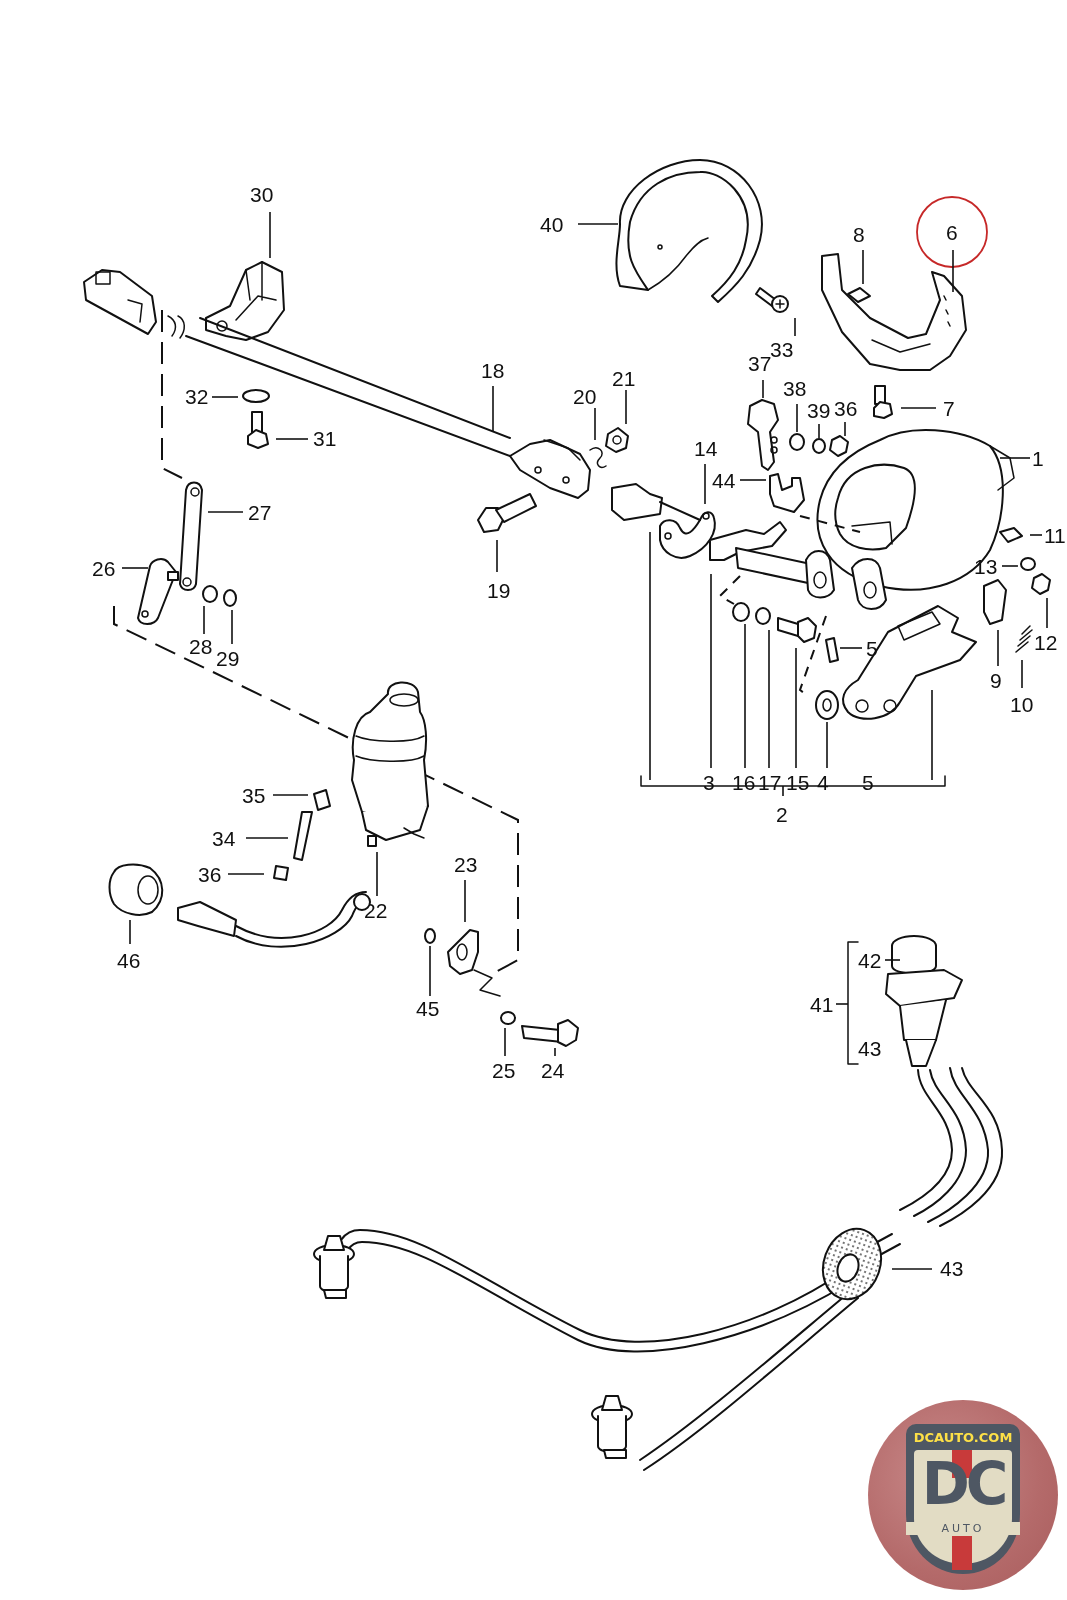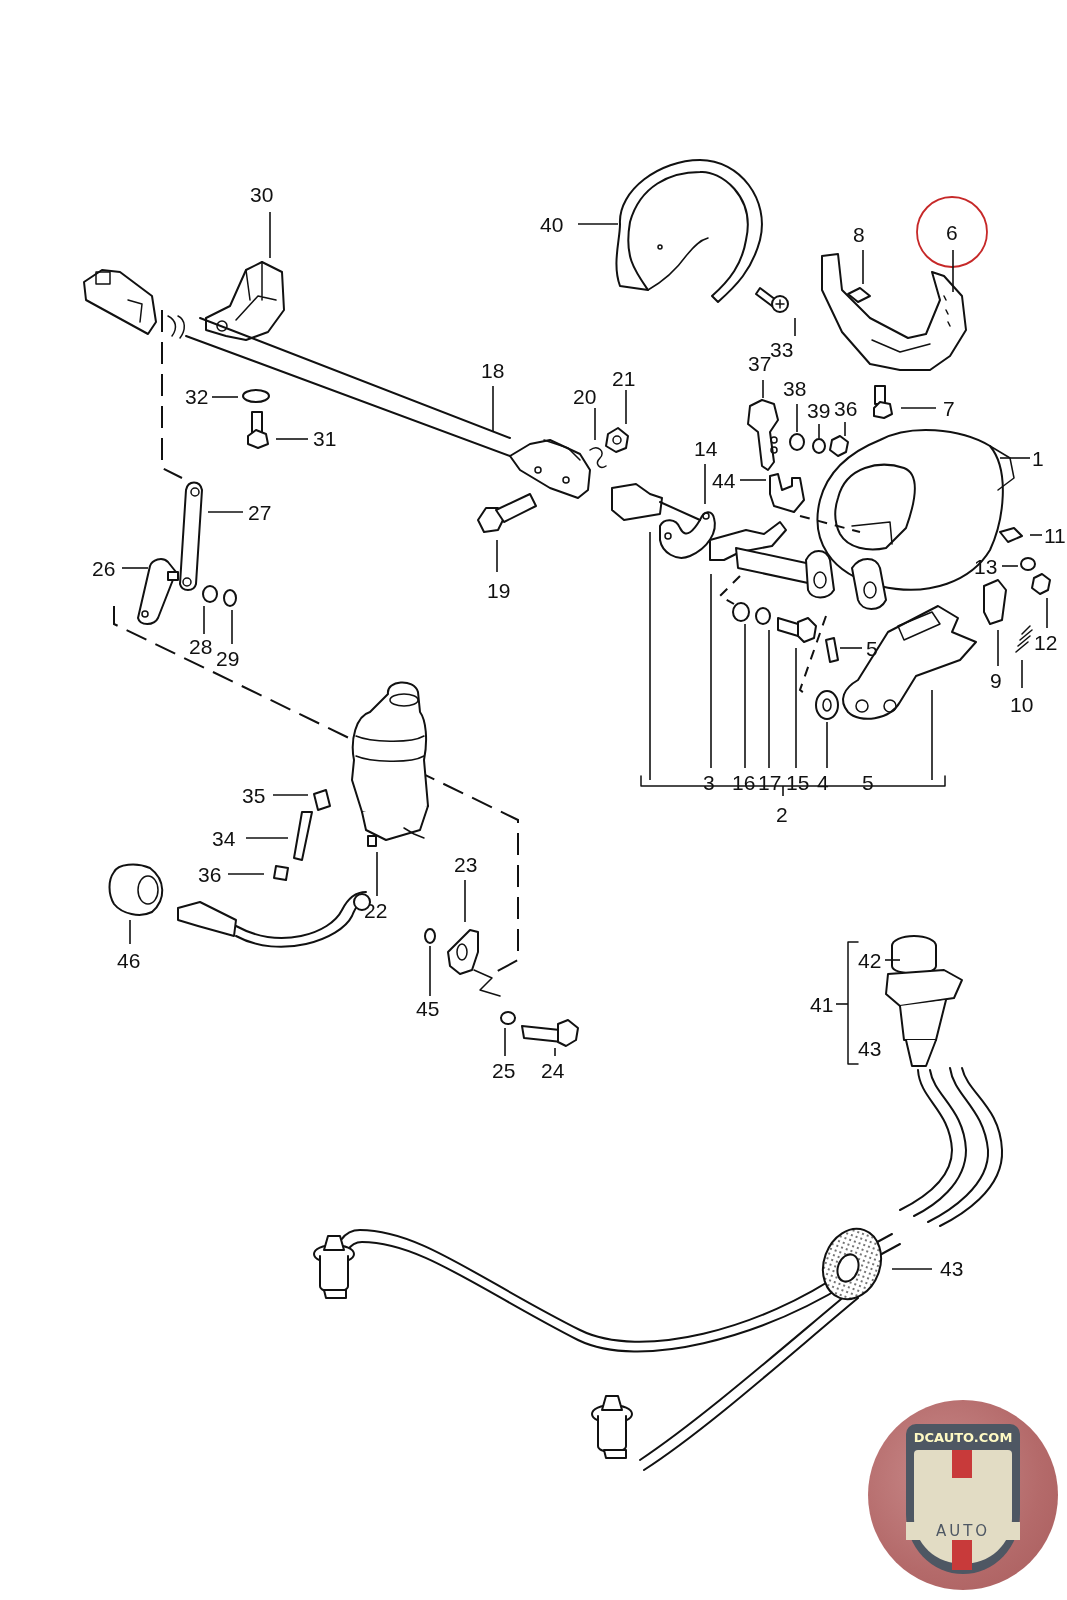--- a/index.html
+++ b/index.html
@@ -12,23 +12,23 @@
   .dash { stroke: #111; stroke-width: 2; fill: none; stroke-dasharray: 22 10; }
   .leader { stroke: #111; stroke-width: 1.6; }
   .dots { fill: url(#dotpat); stroke: #111; stroke-width: 2; }
   #logo { position: absolute; left: 868px; top: 1400px; width: 190px; height: 190px; border-radius: 50%;
           background: radial-gradient(circle at 40% 40%, #c98a8a, #b46a6a 60%, #a85c5c); overflow: hidden; }
   #logo .shield { position: absolute; left: 38px; top: 24px; width: 114px; height: 150px; background: #4e5763;
           border-radius: 10px 10px 50% 50% / 10px 10px 40% 40%; }
   #logo .shield-inner { position: absolute; left: 8px; top: 26px; right: 8px; bottom: 10px; background: #e2dcc4;
           border-radius: 4px 4px 50% 50% / 4px 4px 40% 40%; }
   #logo .stripe { position: absolute; left: 46px; width: 20px; background: #c83a3a; }
-  #logo .url { position: absolute; top: 6px; left: 0; right: 0; text-align: center; color: #fef9c3; font-weight: bold; font-size: 13px; font-family: "DejaVu Sans", sans-serif; }
+  #logo .url { position: absolute; top: 6px; left: 0; right: 0; text-align: center; color: #fde047; font-weight: bold; font-size: 13px; font-family: "DejaVu Sans", sans-serif; }
   #logo .dc { position: absolute; top: 26px; left: 0; right: 0; text-align: center; color: #4e5763; font-weight: bold; font-size: 58px; font-family: "DejaVu Sans", sans-serif; letter-spacing: -4px; }
-  #logo .auto { position: absolute; top: 98px; left: 0; right: 0; text-align: center; color: #4e5763; font-size: 15px; letter-spacing: 3px; font-family: "DejaVu Sans", sans-serif; background: #e2dcc4; }
+  #logo .auto { position: absolute; top: 98px; left: 0; right: 0; text-align: center; color: #4e5763; font-size: 11px; letter-spacing: 3px; font-family: "DejaVu Sans", sans-serif; background: #e2dcc4; }
 </style>
 </head>
 <body>
 
 <div id="stage">
 <svg width="1067" height="1600" viewBox="0 0 1067 1600" xmlns="http://www.w3.org/2000/svg">
   <defs>
     <pattern id="dotpat" width="5" height="5" patternUnits="userSpaceOnUse">
       <rect width="5" height="5" fill="#fff"></rect>
       <circle cx="2" cy="2" r="0.9" fill="#333"></circle>
@@ -404,16 +404,17 @@
     <path class="part" d="M604,1450 L626,1450 L626,1458 L606,1458 Z"></path>
   </g>
 </svg>
 
 <div id="logo">
   <div class="shield">
     <div class="shield-inner"></div>
     <div class="stripe" style="top:26px;height:28px"></div>
     <div class="stripe" style="top:112px;height:34px"></div>
     <div class="url">DCAUTO.COM</div>
+    <div class="dc">DC</div>
     <div class="auto">AUTO</div>
   </div>
 </div>
 </div>
 
 </body></html>

